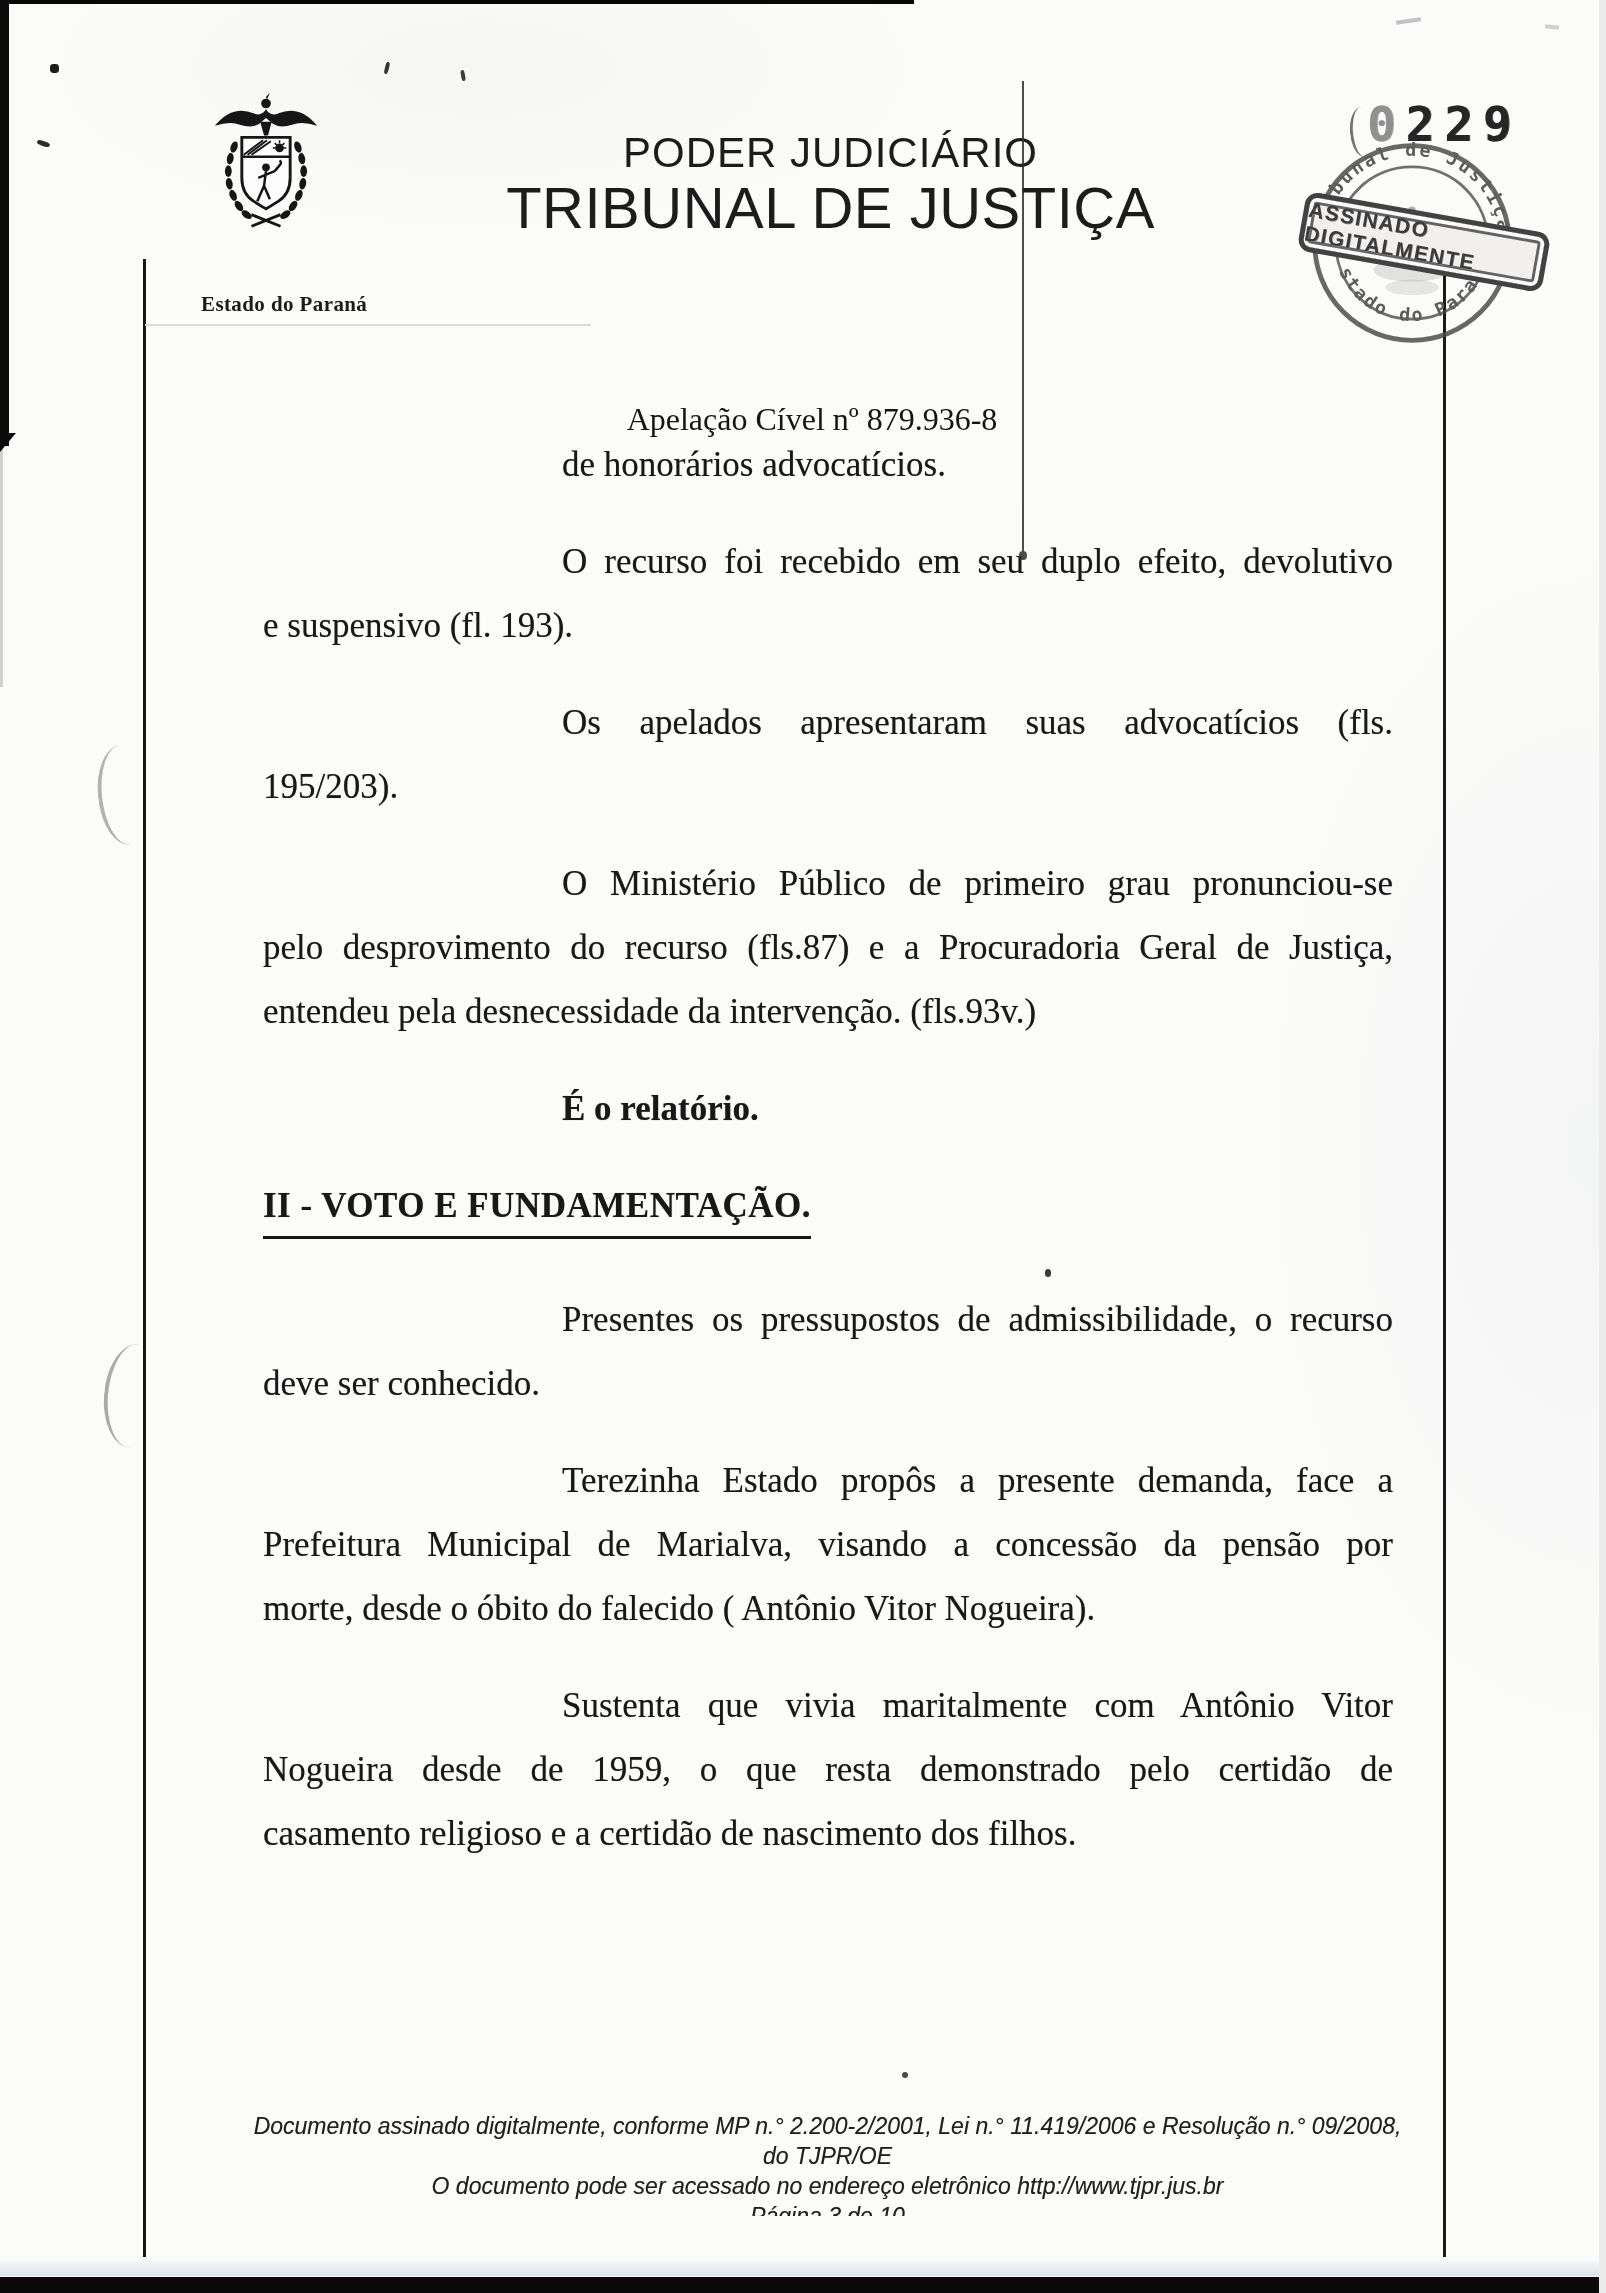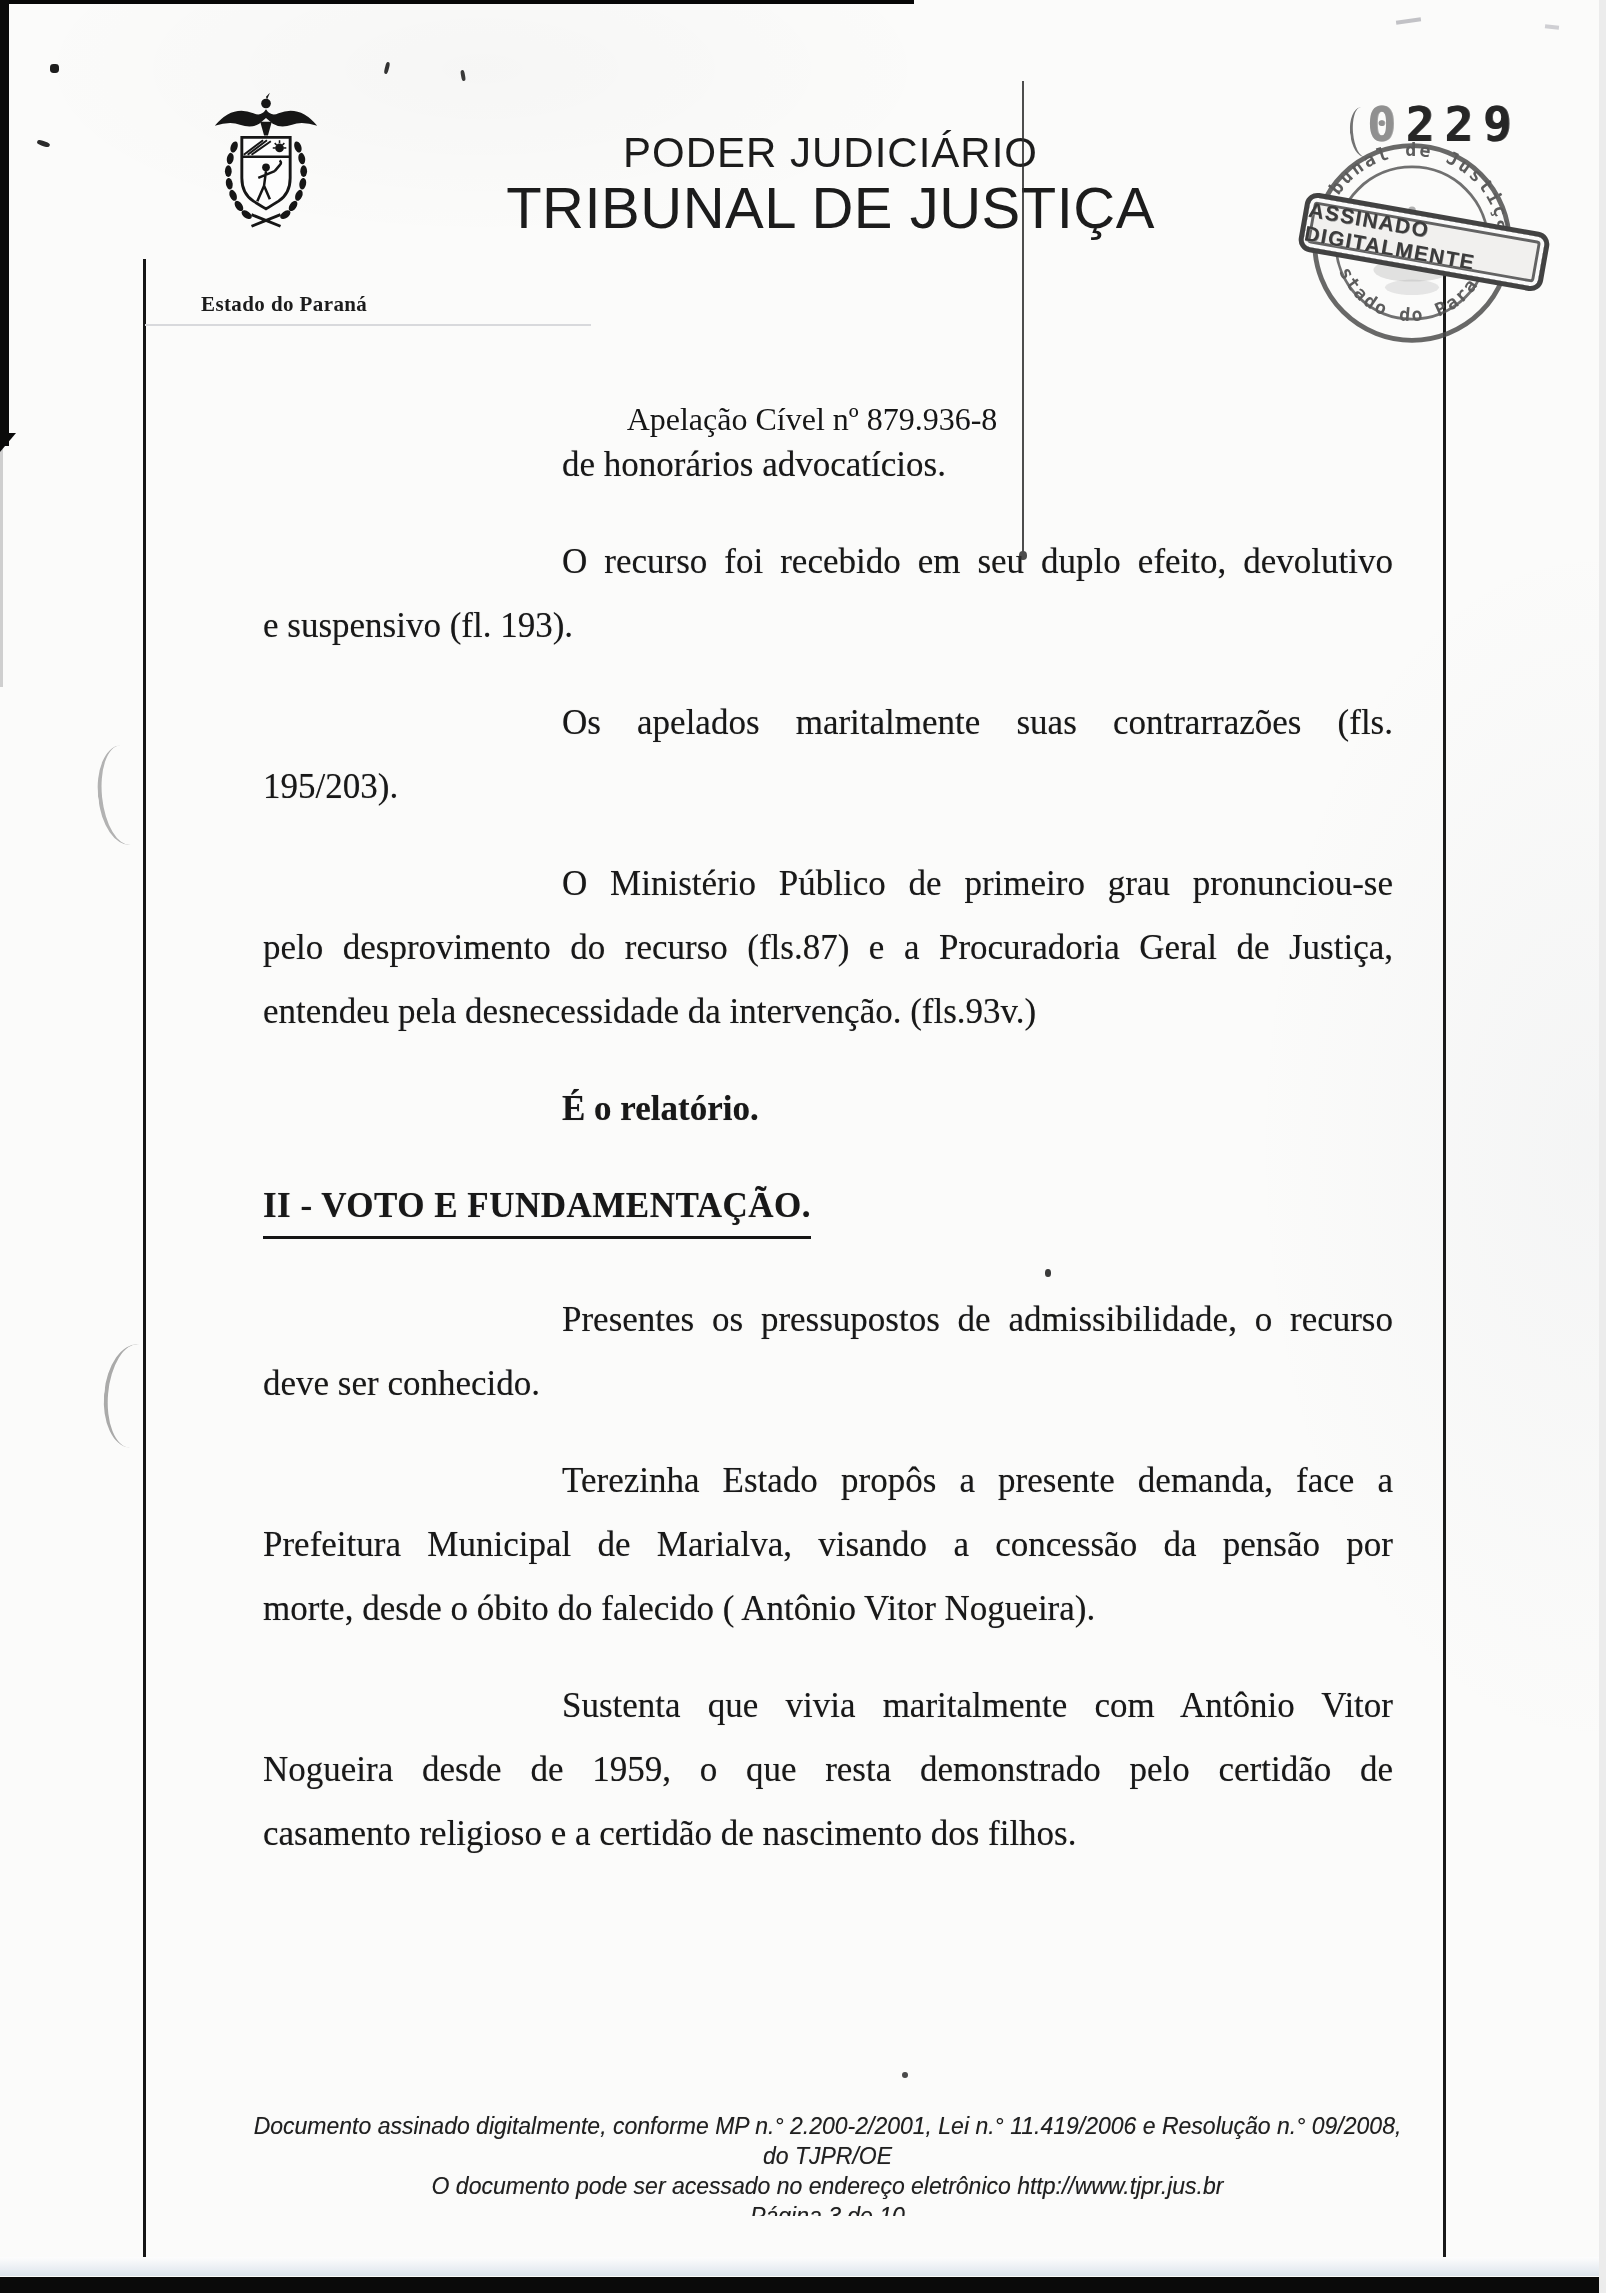--- a/index.html
+++ b/index.html
@@ -189,21 +189,21 @@
 
   <div class="abs bodytext">
     <div class="para">
         <div class="line">de honorários advocatícios.</div>
       </div>
     <div class="para">
         <div class="line">O recurso foi recebido em seu duplo efeito, devolutivo</div>
         <div class="line">e suspensivo (fl. 193).</div>
       </div>
     <div class="para">
-        <div class="line">Os apelados maritalmente suas contrarrazões (fls.</div>
+        <div class="line">Os apelados apresentaram suas advocatícios (fls.</div>
         <div class="line">195/203).</div>
       </div>
     <div class="para">
         <div class="line">O Ministério Público de primeiro grau pronunciou-se</div>
         <div class="line">pelo desprovimento do recurso (fls.87) e a Procuradoria Geral de Justiça,</div>
         <div class="line">entendeu pela desnecessidade da intervenção. (fls.93v.)</div>
       </div>
     <div class="relatorio">
       <span>É o relatório.</span>
     </div>

